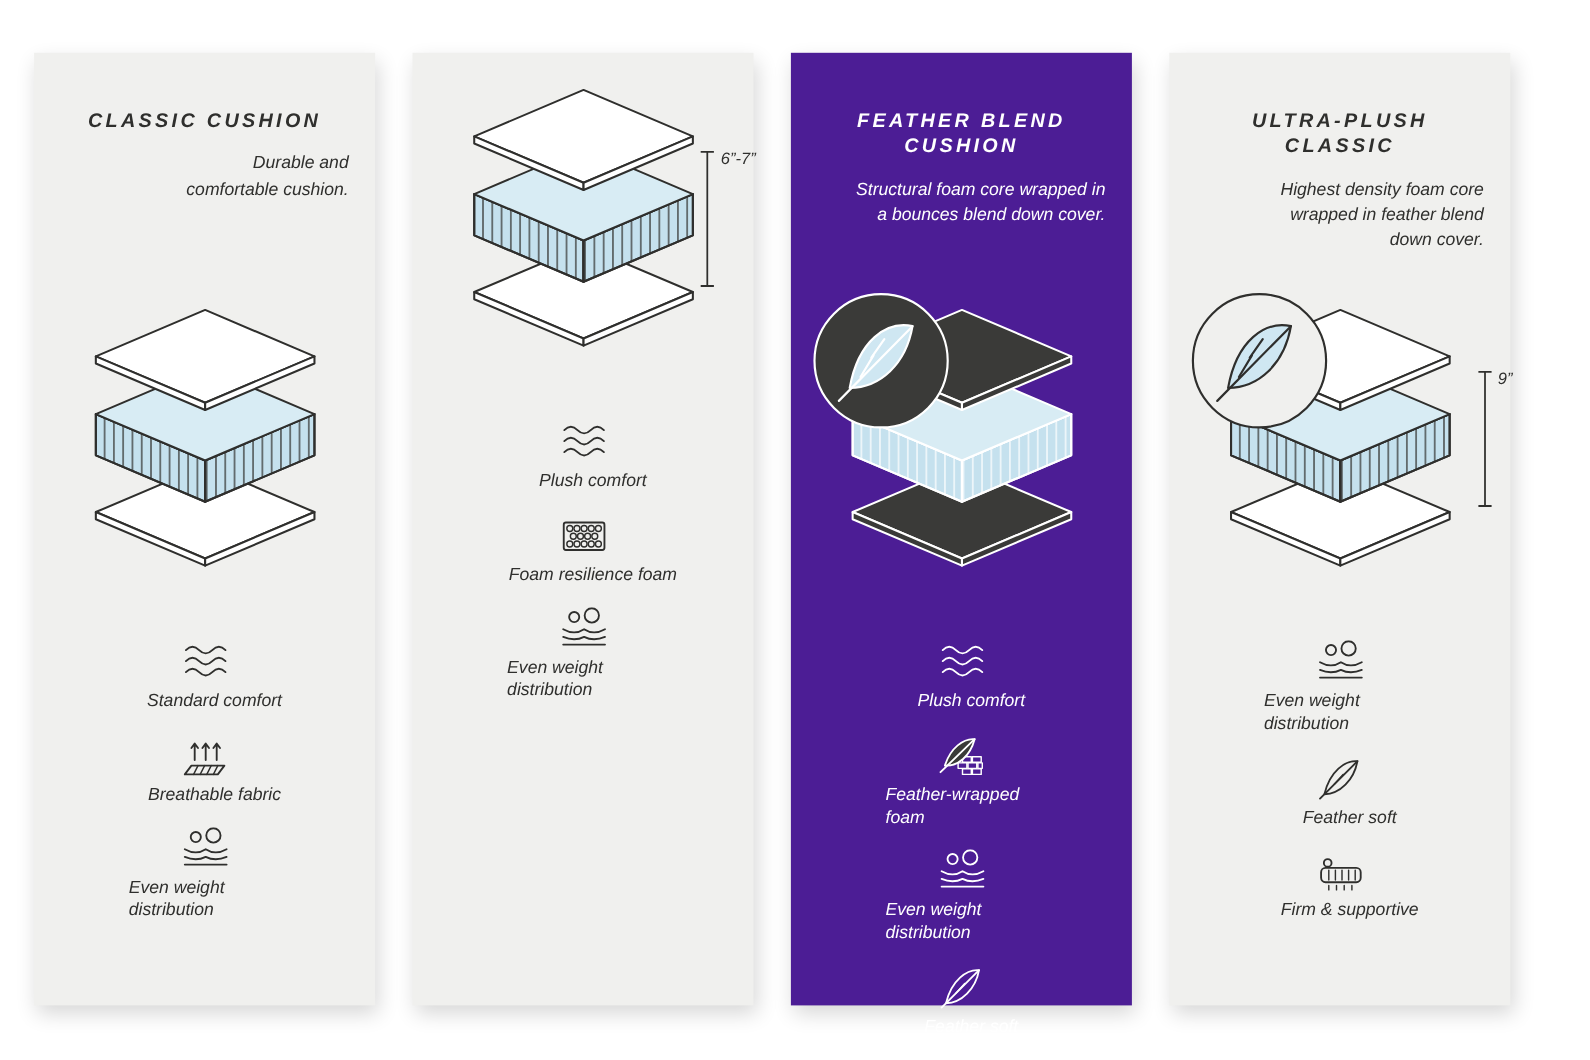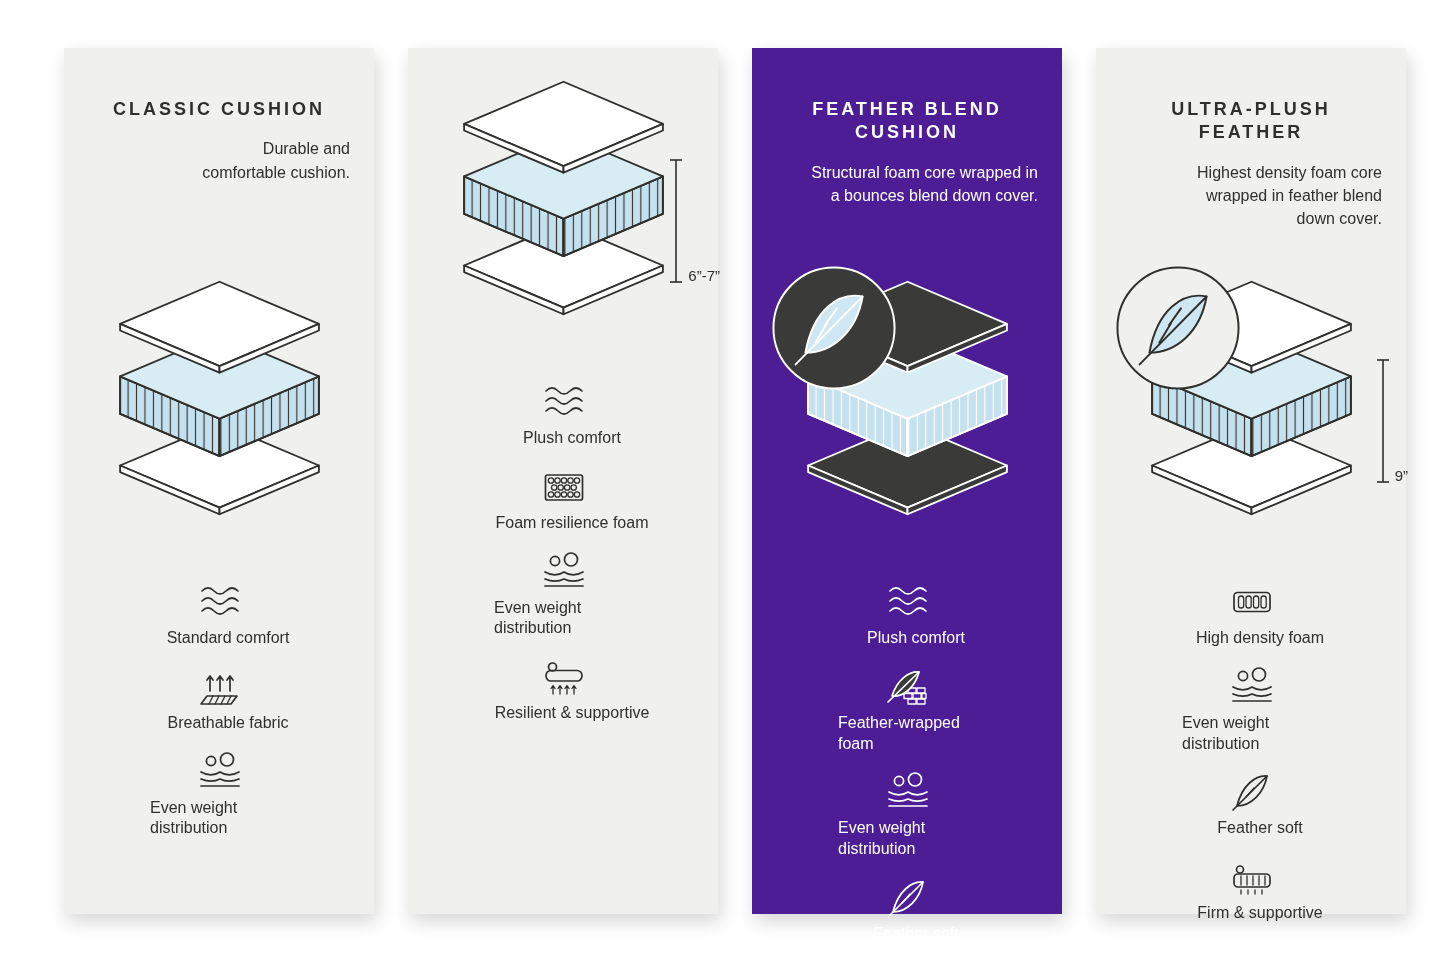--- a/index.html
+++ b/index.html
@@ -1,18 +1,18 @@
 <!DOCTYPE html>
 <html><head>
 <meta charset="utf-8">
 <style>
   * { margin:0; padding:0; box-sizing:border-box; }
   html,body { width:1445px; height:964px; background:#ffffff; overflow:hidden;
               font-family:"Liberation Sans", sans-serif; color:#2f2f2d; }
-  .board { display:flex; gap:34px; padding:48px 0 0 64px; }
+  .board { display:flex; gap:34px; padding:48px 0 0 31px;font-style:italic; }
   .card { width:310px; height:866px; background:#f0f0ee; position:relative;
           padding:0 24px; box-shadow:3px 8px 18px rgba(0,0,0,.16); color:#2f2f2d; }
   .card.dark { background:#4c1d95; color:#ffffff; }
 
   .card-header { padding-top:50px; height:200px; }
   .card-title { font-size:18px; font-weight:bold; letter-spacing:3px; text-align:center;
                 line-height:1.3; white-space:pre-line; }
   .card-desc  { margin-top:16px; font-size:16px; line-height:1.45; text-align:right;
                 white-space:pre-line; }
 
@@ -26,21 +26,21 @@
   .m-side    { fill:#c5e1ee; }
   .hatch-ov  { fill:url(#hatch-dark); }
   .dark .hatch-ov { fill:url(#hatch-light); }
 
   .feather-badge { position:absolute; left:-6px; top:16px; width:128px; height:128px; }
   .badge-circle { fill:#f0f0ee; stroke:currentColor; stroke-width:2; }
   .dark .badge-circle { fill:#3a3a38; }
   .feather-leaf { fill:#cfe7f2; stroke:currentColor; stroke-width:2; stroke-linejoin:round; }
   .feather-line { fill:none; stroke:currentColor; stroke-width:2; stroke-linecap:round; }
 
-  .measure { position:absolute; right:-26px; top:110px; display:flex; align-items:flex-end; }
+  .measure { position:absolute; right:-26px; top:88px; display:flex; align-items:flex-start; }
   .measure svg line { stroke:currentColor; stroke-width:1.6; }
   .measure-label { font-size:15px; margin-left:5px; white-space:nowrap; }
 
   .features { margin-top:34px; padding-left:18px; }
   .feature { display:flex; align-items:center; margin-bottom:18px; min-height:44px;flex-direction:column; }
   .feature-icon { flex:0 0 46px; width:46px; margin-right:16px; display:flex; justify-content:center; }
   .feature-icon svg { width:44px; height:40px; }
   .icon .stroke { fill:none; stroke:currentColor; stroke-width:1.7;
                   stroke-linecap:round; stroke-linejoin:round; }
   .icon .thin { stroke-width:1.3; }
@@ -199,33 +199,20 @@
           <svg viewBox="0 0 44 40">
               <circle class="stroke" cx="13" cy="9" r="4.6"></circle>
               <circle class="stroke" cx="29" cy="7.5" r="6.5"></circle>
               <path class="stroke" d="M3,20 C10,24 16,24 22,20 C28,24 34,24 41,20"></path>
               <path class="stroke" d="M3,27 C10,30 16,30 22,27 C28,30 34,30 41,27"></path>
               <path class="stroke" d="M3,34 L41,34"></path>
             </svg>
         </span>
         <span class="feature-label">Even weight distribution</span>
       </div>
-      <div class="feature">
-        <span class="feature-icon icon">
-          <svg viewBox="0 0 44 40">
-              <circle class="stroke" cx="10.5" cy="10" r="4"></circle>
-              <rect class="stroke" x="4" y="13.5" width="36" height="10.5" rx="5"></rect>
-              <path class="stroke thin" d="M11,37 L11,29 M9,31.5 L11,28.5 L13,31.5"></path>
-              <path class="stroke thin" d="M18,37 L18,29 M16,31.5 L18,28.5 L20,31.5"></path>
-              <path class="stroke thin" d="M25,37 L25,29 M23,31.5 L25,28.5 L27,31.5"></path>
-              <path class="stroke thin" d="M32,37 L32,29 M30,31.5 L32,28.5 L34,31.5"></path>
-            </svg>
-        </span>
-        <span class="feature-label">Resilient &amp; supportive</span>
-      </div>
     </div>
   </div>
 
   <div class="card dark">
     <div class="card-header">
       <div class="card-title">FEATHER BLEND
 CUSHION</div>
       <div class="card-desc">Structural foam core wrapped in
 a bounces blend down cover.</div>
     </div>
@@ -307,21 +294,21 @@
             </svg>
         </span>
         <span class="feature-label">Feather soft</span>
       </div>
     </div>
   </div>
 
   <div class="card">
     <div class="card-header">
       <div class="card-title">ULTRA-PLUSH
-FEATHER</div>
+CLASSIC</div>
       <div class="card-desc">Highest density foam core
 wrapped in feather blend
 down cover.</div>
     </div>
     <div class="diagram-wrap">
       <svg class="cushion-svg" viewBox="0 0 240 256">
         <g>
           <polygon class="m-sheet" points="120,155 226,200 120,245 14,200"></polygon>
           <polygon class="m-sheet" points="14,200 14,207 120,252 120,245"></polygon>
           <polygon class="m-sheet" points="226,200 226,207 120,252 120,245"></polygon>
@@ -352,34 +339,20 @@
             <line x1="1" y1="2" x2="13" y2="2"></line>
             <line x1="1" y1="124" x2="13" y2="124"></line>
           </svg>
         <span class="measure-label">9”</span>
       </div>
     </div>
     <div class="features">
       <div class="feature">
         <span class="feature-icon icon">
           <svg viewBox="0 0 44 40">
-              <rect class="stroke" x="4" y="10.5" width="36" height="19" rx="3.5"></rect>
-              <g class="stroke thin">
-                <rect x="8.5" y="14" width="5.2" height="12" rx="2.6"></rect>
-                <rect x="16" y="14" width="5.2" height="12" rx="2.6"></rect>
-                <rect x="23.5" y="14" width="5.2" height="12" rx="2.6"></rect>
-                <rect x="31" y="14" width="5.2" height="12" rx="2.6"></rect>
-              </g>
-            </svg>
-        </span>
-        <span class="feature-label">High density foam</span>
-      </div>
-      <div class="feature">
-        <span class="feature-icon icon">
-          <svg viewBox="0 0 44 40">
               <circle class="stroke" cx="13" cy="9" r="4.6"></circle>
               <circle class="stroke" cx="29" cy="7.5" r="6.5"></circle>
               <path class="stroke" d="M3,20 C10,24 16,24 22,20 C28,24 34,24 41,20"></path>
               <path class="stroke" d="M3,27 C10,30 16,30 22,27 C28,30 34,30 41,27"></path>
               <path class="stroke" d="M3,34 L41,34"></path>
             </svg>
         </span>
         <span class="feature-label">Even weight distribution</span>
       </div>
       <div class="feature">

